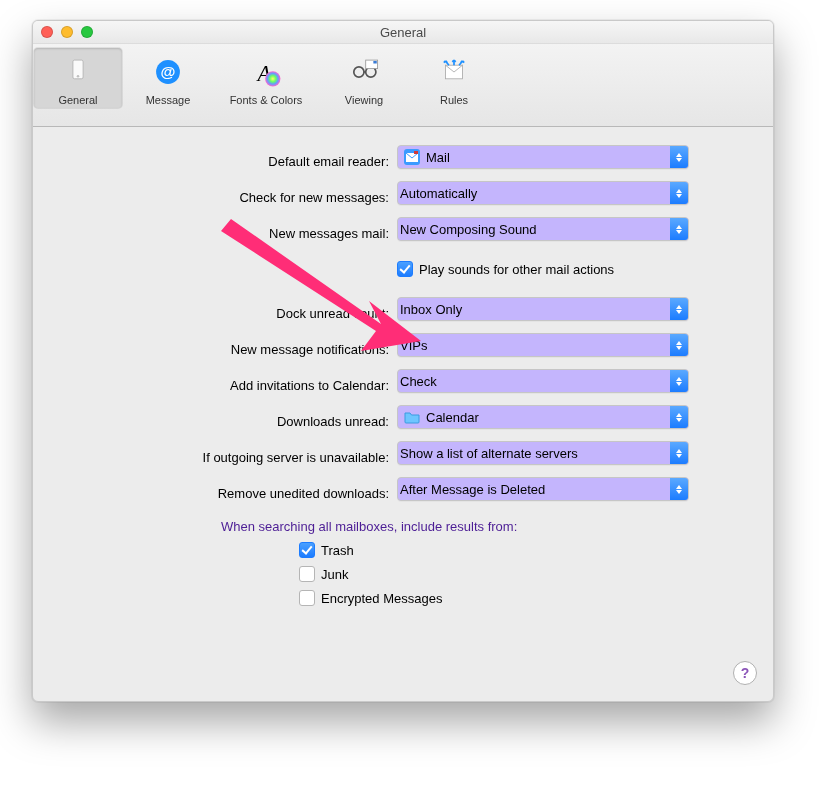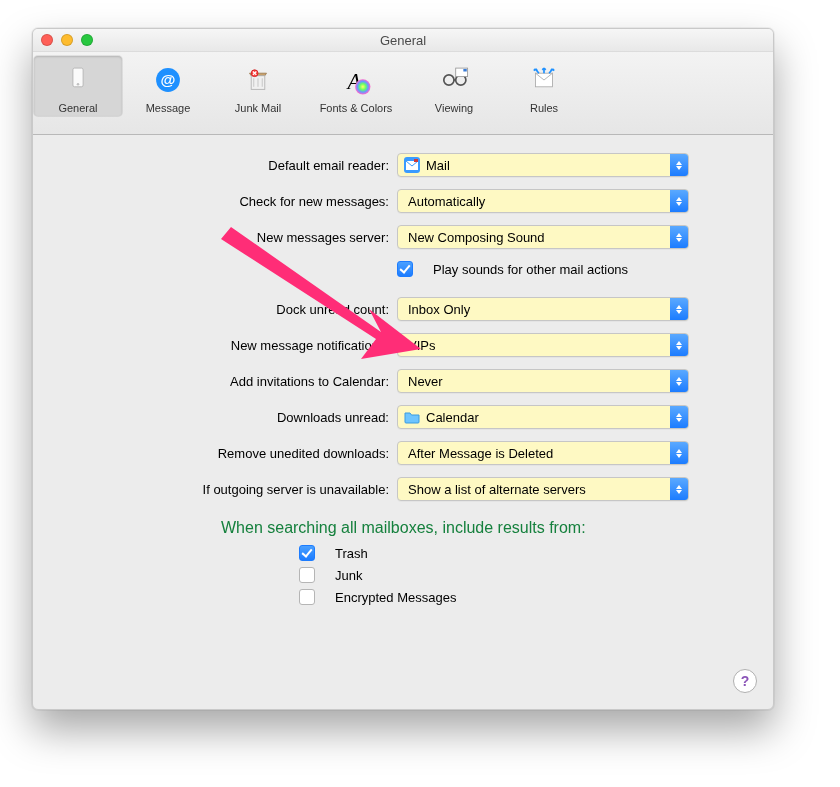--- a/index.html
+++ b/index.html
@@ -11,21 +11,21 @@
     color: #000;
   }
   .canvas {
     width: 840px;
     height: 787px;
     position: relative;
   }
   .window {
     position: absolute;
     left: 32px;
-    top: 28px;
+    top: 20px;
     width: 740px;
     height: 680px;
     background: #ececec;
     border: 1px solid #c9c9c9;
     border-radius: 6px;
     box-shadow: 0 20px 40px rgba(0,0,0,0.35), 0 0 0 1px rgba(0,0,0,0.05);
     overflow: hidden;
   }
   
   .titlebar {
@@ -84,56 +84,56 @@
   .tab.selected {
     background: #d6d6d6;
     box-shadow: inset 0 1px 2px rgba(0,0,0,0.15), 0 0 0 1px rgba(0,0,0,0.08);
   }
   
   .body {
     padding: 18px 16px 10px 16px;
   }
   .row {
     display: flex;
-    align-items: center;
+    align-items: flex-end;
     margin-bottom: 12px;
   }
   .label-col {
     width: 340px;
     text-align: right;
     padding-right: 8px;
     color: #000;
   }
   .ctrl-col {
     flex: 1;
   }
   .select {
     display: inline-flex;
     align-items: center;
     width: 290px;
     height: 22px;
-    background: #fef9c3;
+    background: #c4b5fd;
     border: 1px solid #c6c6c6;
     border-radius: 4px;
     position: relative;
     box-shadow: 0 1px 0 rgba(0,0,0,0.03);
     overflow: hidden;
   }
   .select .sel-icon {
     width: 16px; height: 16px; margin: 0 6px;
     display:flex; align-items:center; justify-content:center;
   }
   .select .sel-text {
     flex: 1;
     font-size: 13px;
     color: #000;
     white-space: nowrap;
     overflow: hidden;
     text-overflow: ellipsis;
-    padding-left: 10px;
+    padding-left: 2px;
   }
   .select .sel-text.with-icon { padding-left: 0; }
   .select .stepper {
     width: 18px;
     height: 100%;
     background: linear-gradient(#5aa9ff, #1c7cff);
     display: flex;
     flex-direction: column;
     align-items: center;
     justify-content: center;
@@ -144,21 +144,22 @@
     width: 0; height: 0;
     border-left: 3.5px solid transparent;
     border-right: 3.5px solid transparent;
   }
   .select .stepper .arrow-up { border-bottom: 4px solid #fff; }
   .select .stepper .arrow-down { border-top: 4px solid #fff; }
 
   .checkbox-row {
     display: flex;
     align-items: center;
-    gap: 20px;
+    gap: 6px;
+    margin-top: 8px;
   }
   .checkbox {
     width: 14px; height: 14px;
     border: 1px solid #b5b5b5;
     border-radius: 3px;
     background: #fff;
     display: inline-flex;
     align-items: center;
     justify-content: center;
     position: relative;
@@ -170,25 +171,25 @@
   .checkbox.checked::after {
     content: "";
     position: absolute;
     left: 4px; top: 1px;
     width: 4px; height: 8px;
     border: solid #fff;
     border-width: 0 2px 2px 0;
     transform: rotate(40deg);
   }
   .section-header {
-    font-size: 16px;
+    font-size: 13px;
     margin-left: 172px;
     margin-top: 18px;
     margin-bottom: 8px;
-    color: #15803d;
+    color: #4c1d95;
   }
   .search-checks {
     margin-left: 250px;
   }
   .search-checks .checkbox-row { margin-bottom: 6px; align-items: center; }
 
   .help {
     position: absolute;
     right: 16px;
     bottom: 16px;
@@ -237,35 +238,20 @@
         <span class="lbl">General</span>
       </div>
       <div class="tab">
         <span class="icon">
           <svg viewBox="0 0 40 40" width="34" height="34">
             <circle cx="20" cy="20" r="14" fill="#1e90ff"></circle>
             <text x="20" y="26" text-anchor="middle" font-size="18" fill="#fff" font-weight="bold">@</text>
           </svg>
         </span>
         <span class="lbl">Message</span>
-      </div>
-      <div class="tab">
-        <span class="icon">
-          <svg viewBox="0 0 40 40" width="34" height="34">
-            <path d="M10 12 h20 l-2 3 h-16 z" fill="#c7a06a" stroke="#9c7b4f"></path>
-            <rect x="12" y="15" width="16" height="16" fill="#f0f0f0" stroke="#b0b0b0"></rect>
-            <line x1="15" y1="18" x2="15" y2="28" stroke="#c0c0c0"></line>
-            <line x1="20" y1="18" x2="20" y2="28" stroke="#c0c0c0"></line>
-            <line x1="25" y1="18" x2="25" y2="28" stroke="#c0c0c0"></line>
-            <circle cx="16" cy="12" r="4" fill="#ff4040" stroke="#cc2020"></circle>
-            <line x1="14" y1="10" x2="18" y2="14" stroke="#fff" stroke-width="1.5"></line>
-            <line x1="18" y1="10" x2="14" y2="14" stroke="#fff" stroke-width="1.5"></line>
-          </svg>
-        </span>
-        <span class="lbl">Junk Mail</span>
       </div>
       <div class="tab" style="width:92px">
         <span class="icon">
           <svg viewBox="0 0 40 40" width="34" height="34">
             <text x="18" y="30" text-anchor="middle" font-size="26" font-family="Georgia" fill="#000" font-style="italic">A</text>
             <circle cx="28" cy="28" r="9" fill="url(#g1)"></circle>
             <defs>
               <radialGradient id="g1">
                 <stop offset="0%" stop-color="#ffff66"></stop>
                 <stop offset="40%" stop-color="#66ff66"></stop>
@@ -332,21 +318,21 @@
             <span class="sel-text">Automatically</span>
             <span class="stepper">
                 <span class="arrow-up"></span>
                 <span class="arrow-down"></span>
               </span>
           </div>
         </div>
       </div>
 
       <div class="row">
-        <div class="label-col">New messages server:</div>
+        <div class="label-col">New messages mail:</div>
         <div class="ctrl-col">
           <div class="select">
             <span class="sel-text">New Composing Sound</span>
             <span class="stepper">
                 <span class="arrow-up"></span>
                 <span class="arrow-down"></span>
               </span>
           </div>
         </div>
       </div>
@@ -384,21 +370,21 @@
                 <span class="arrow-down"></span>
               </span>
           </div>
         </div>
       </div>
 
       <div class="row">
         <div class="label-col">Add invitations to Calendar:</div>
         <div class="ctrl-col">
           <div class="select">
-            <span class="sel-text">Never</span>
+            <span class="sel-text">Check</span>
             <span class="stepper">
                 <span class="arrow-up"></span>
                 <span class="arrow-down"></span>
               </span>
           </div>
         </div>
       </div>
 
       <div class="row">
         <div class="label-col">Downloads unread:</div>
@@ -412,37 +398,37 @@
             <span class="sel-text with-icon">Calendar</span>
             <span class="stepper">
                 <span class="arrow-up"></span>
                 <span class="arrow-down"></span>
               </span>
           </div>
         </div>
       </div>
 
       <div class="row">
+        <div class="label-col">If outgoing server is unavailable:</div>
+        <div class="ctrl-col">
+          <div class="select">
+            <span class="sel-text">Show a list of alternate servers</span>
+            <span class="stepper">
+                <span class="arrow-up"></span>
+                <span class="arrow-down"></span>
+              </span>
+          </div>
+        </div>
+      </div>
+
+      <div class="row">
         <div class="label-col">Remove unedited downloads:</div>
         <div class="ctrl-col">
           <div class="select">
             <span class="sel-text">After Message is Deleted</span>
-            <span class="stepper">
-                <span class="arrow-up"></span>
-                <span class="arrow-down"></span>
-              </span>
-          </div>
-        </div>
-      </div>
-
-      <div class="row">
-        <div class="label-col">If outgoing server is unavailable:</div>
-        <div class="ctrl-col">
-          <div class="select">
-            <span class="sel-text">Show a list of alternate servers</span>
             <span class="stepper">
                 <span class="arrow-up"></span>
                 <span class="arrow-down"></span>
               </span>
           </div>
         </div>
       </div>
 
       <div class="section-header">When searching all mailboxes, include results from:</div>
       <div class="search-checks">

